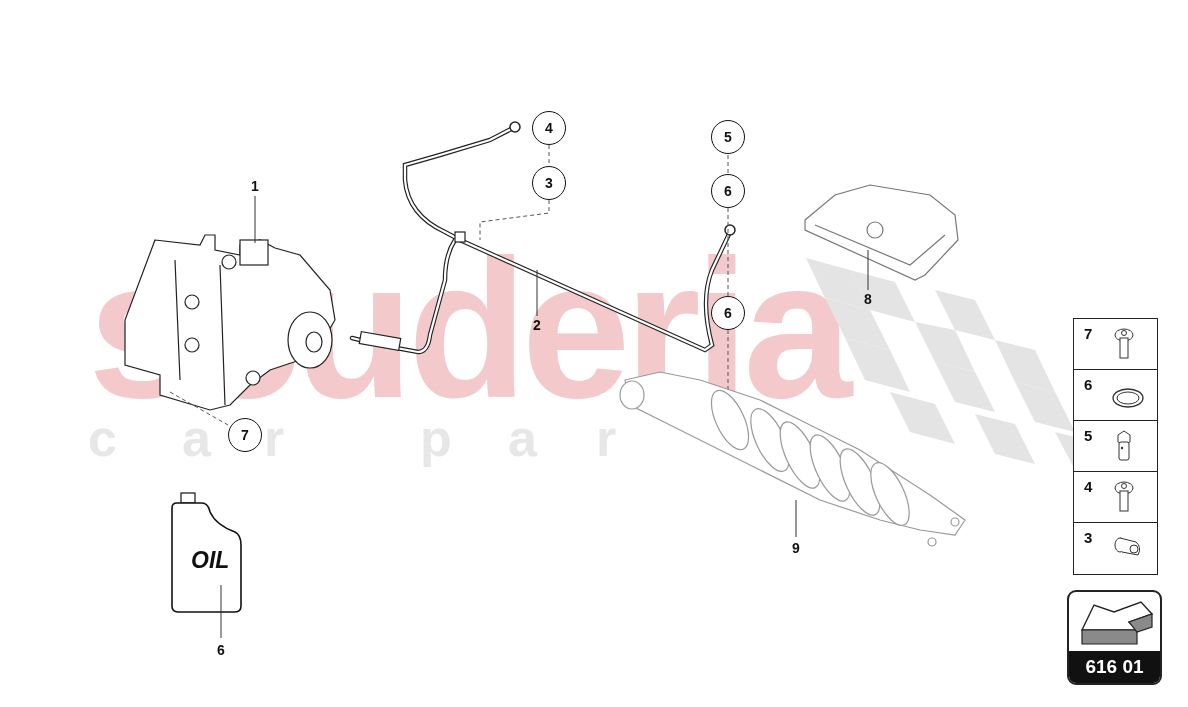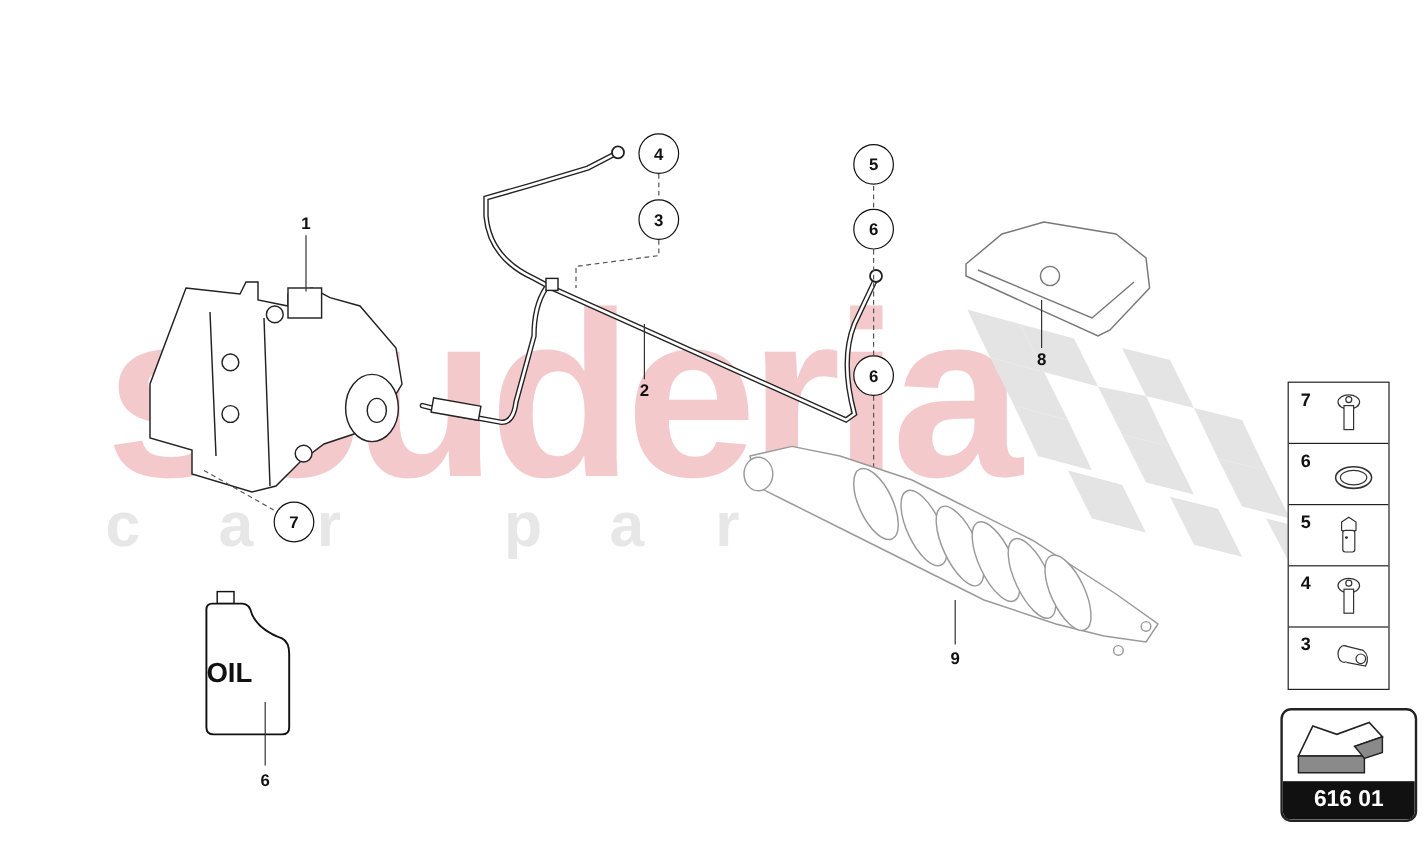--- a/index.html
+++ b/index.html
@@ -8,23 +8,23 @@
   .wm-sub{position:absolute;top:412px;left:88px;font-size:52px;font-weight:bold;color:#e7e7e7;line-height:1;white-space:nowrap;}
   .wm-sub span{position:absolute;top:0;}
   svg.diagram{position:absolute;left:0;top:0;}
   .callout{position:absolute;width:34px;height:34px;border:1.4px solid #111;border-radius:50%;background:#fff;display:flex;align-items:center;justify-content:center;font-weight:bold;font-size:14px;color:#111;box-sizing:border-box;}
   .label{position:absolute;font-weight:bold;font-size:14px;color:#111;transform:translateX(-50%);}
   .legend{position:absolute;left:1073px;top:318px;width:83px;border:1px solid #222;background:#fff;}
   .legend-row{height:51px;border-bottom:1px solid #222;position:relative;box-sizing:border-box;}
   .legend-row:last-child{border-bottom:none;}
   .legend-num{position:absolute;left:10px;top:6px;font-weight:bold;font-size:15px;color:#111;}
   .legend-icon{position:absolute;left:36px;top:4px;width:44px;height:44px;}
-  .catalog{position:absolute;left:1067px;top:590px;width:114px;height:95px;border:2px solid #222;border-radius:9px;background:#fff;overflow:hidden;box-sizing:border-box;}
+  .catalog{position:absolute;left:1067px;top:590px;width:95px;height:95px;border:2px solid #222;border-radius:9px;background:#fff;overflow:hidden;box-sizing:border-box;}
   .catalog-num{position:absolute;left:0;right:0;bottom:0;height:32px;background:#111;color:#fff;font-weight:bold;font-size:19px;display:flex;align-items:center;justify-content:center;}
-  .oil-text{position:absolute;left:172px;top:547px;font-size:23px;font-weight:bold;color:#111;}
+  .oil-text{position:absolute;left:191px;top:547px;font-size:23px;font-weight:bold;font-style:italic;color:#111;}
 </style>
 </head>
 <body>
 
 <div class="wm-main">scuderia</div>
 <div class="wm-sub">
   <span style="left:0px">c</span>
   <span style="left:94px">a</span>
   <span style="left:176px">r</span>
   <span style="left:332px">p</span>

